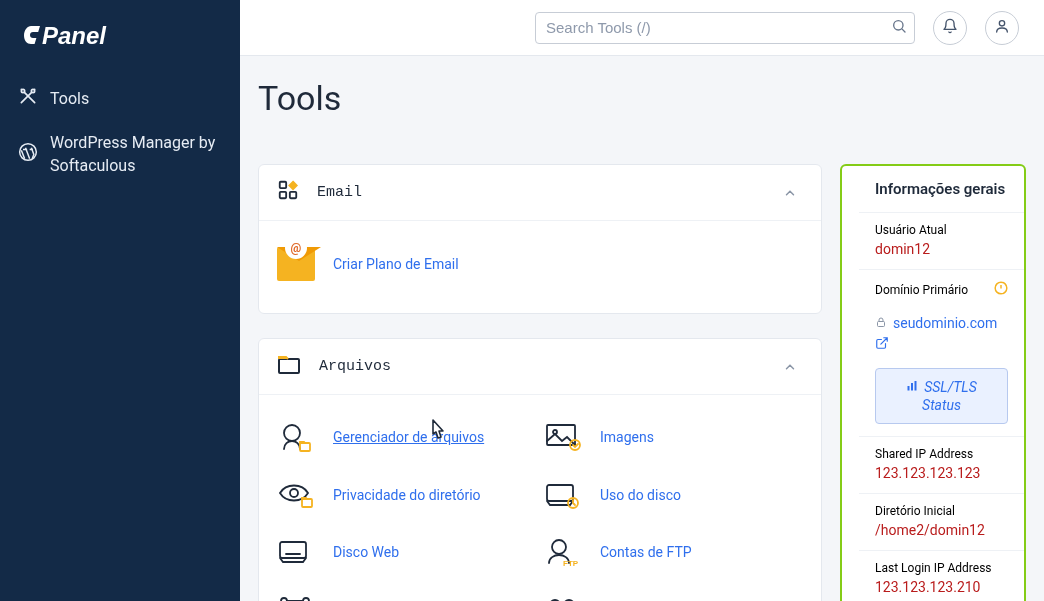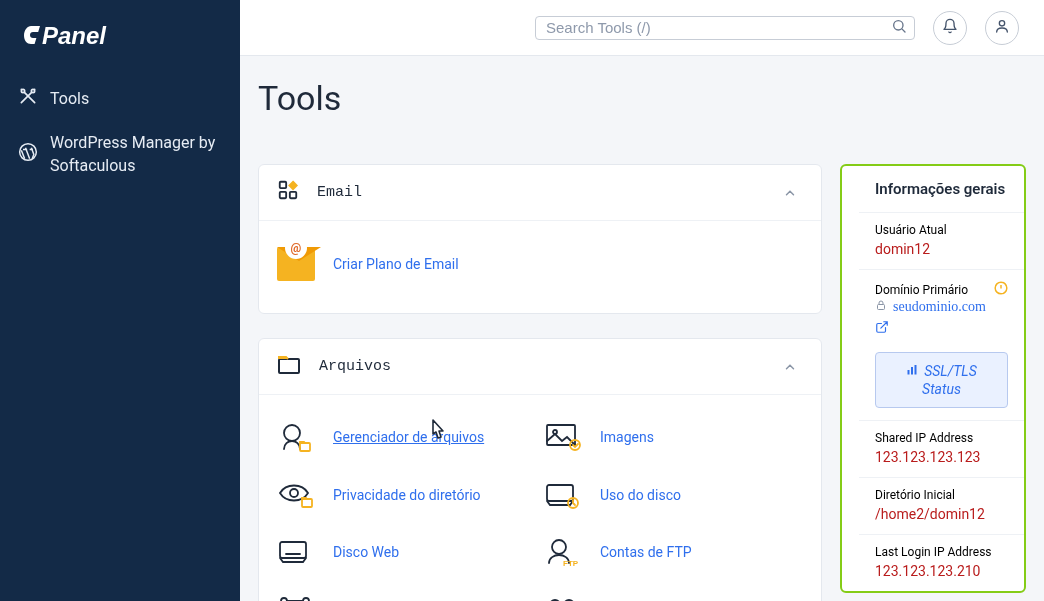--- a/index.html
+++ b/index.html
@@ -53,21 +53,21 @@
     padding: 0 12px 0 295px;
     gap: 18px;
   }
   .searchwrap {
     flex: 1;
     max-width: 380px;
     position: relative;
   }
   .search {
     width: 100%;
-    height: 24px;
+    height: 32px;
     border: 1px solid #c7cdd6;
     border-radius: 4px;
     padding: 0 34px 0 10px;
     font-size: 15px;
     color: #44536a;
     background: #fff;
   }
   .search::placeholder { color: #8e99ab; }
   .search-icon-pos {
     position: absolute;
@@ -176,22 +176,21 @@
     color: #000000;
     margin-bottom: 4px;
   }
   .info-value {
     font-size: 14px;
     color: #b91c1c;
   }
   .domain-line {
     display: flex; align-items: flex-end; gap: 6px;
     color: #2f6fed; font-size: 14px;
-    margin-top: 0;
-    font-family: Liberation Serif, serif;
+    margin-top: 16px;
   }
   .ssl-btn {
     margin-top: 14px;
     width: 100%;
     display: flex; flex-direction: column; align-items: center; justify-content: center;
     gap: 2px;
     padding: 10px 6px;
     border: 1px solid #b7c9ef;
     background: #eaf1ff;
     color: #2f6fed;

